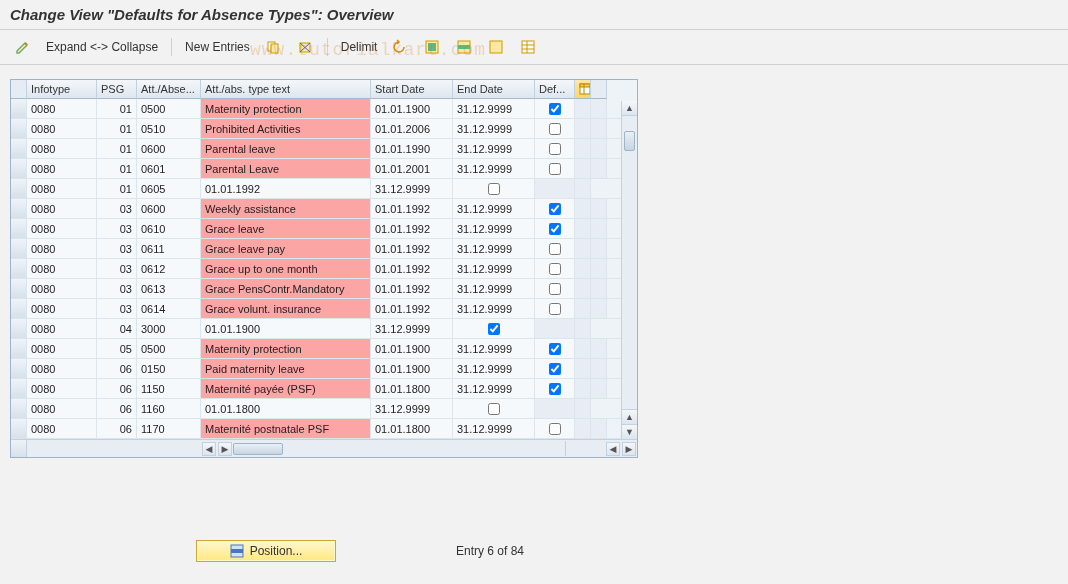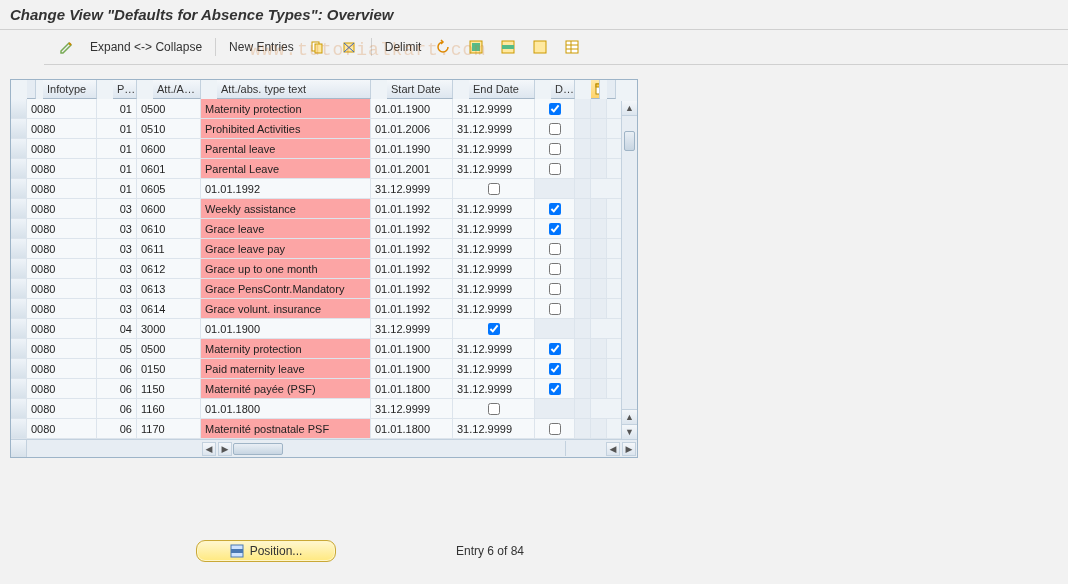--- a/index.html
+++ b/index.html
@@ -24,21 +24,20 @@
     font-size: 15px;
     color: #333;
     border-bottom: 1px solid #d0d0d0;
   }
   .toolbar {
     display: flex;
     align-items: center;
     gap: 6px;
     padding: 6px 10px;
     border-bottom: 1px solid #d0d0d0;
-    margin-left: 44px;
   }
   .toolbar .btn {
     display: inline-flex;
     align-items: center;
     justify-content: center;
     height: 22px;
     min-width: 22px;
     padding: 0 4px;
     border: 1px solid transparent;
     border-radius: 3px;
@@ -80,21 +79,20 @@
     background: linear-gradient(#f4f7fa, #dde6ef);
     border-right: 1px solid #c3d1de;
     border-bottom: 1px solid #a6b8c9;
     padding: 3px 4px;
     font-size: 11px;
     color: #333;
     white-space: nowrap;
     overflow: hidden;
     text-overflow: ellipsis;
     cursor: pointer;
-    margin-left: 16px;
   }
   .table-header .th.sel-column {
     background: #e5ecf3;
     border-right: 1px solid #c3d1de;
   }
   .table-header .th.corner {
     background: linear-gradient(#ffe9a9, #ffd36b);
     text-align: center;
   }
   .table-row {
@@ -209,21 +207,21 @@
     bottom: 22px;
     left: 0; right: 0;
     display: flex;
     align-items: center;
   }
   .position-btn {
     margin-left: 196px;
     width: 140px; height: 22px;
     background: linear-gradient(#fff7d0, #ffe97f);
     border: 1px solid #c9a836;
-    border-radius: 9px;
+    border-radius: 0;
     display:flex;
     align-items:center;
     justify-content:center;
     gap:6px;
     cursor:pointer;
     color:#333;
     font-size:12px;
     box-shadow: inset 0 0 0 1px #fff6c9;
   }
   .position-btn .smicon {

